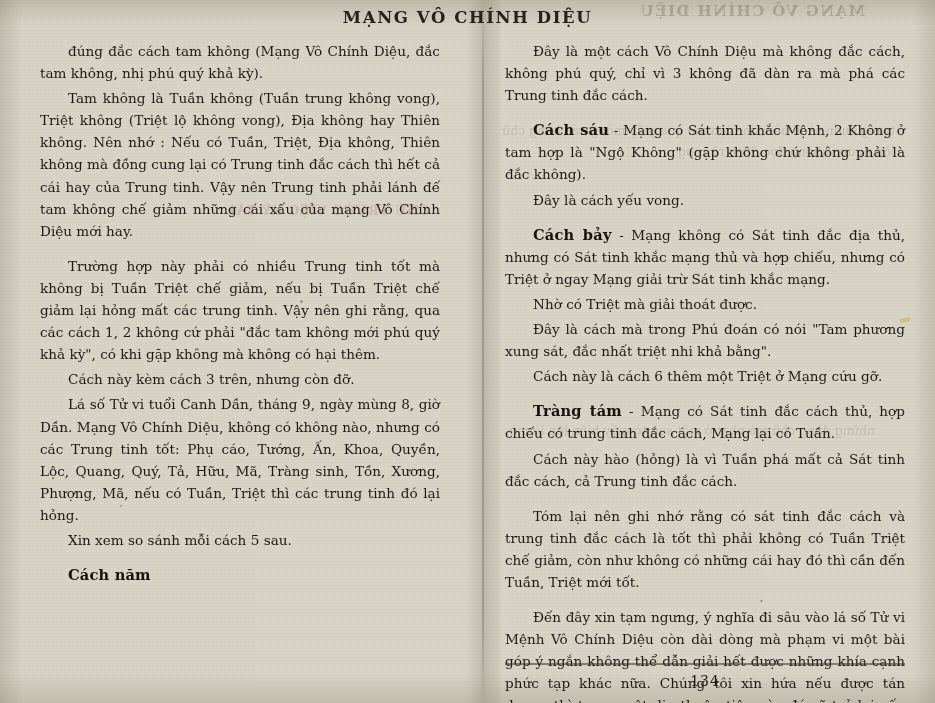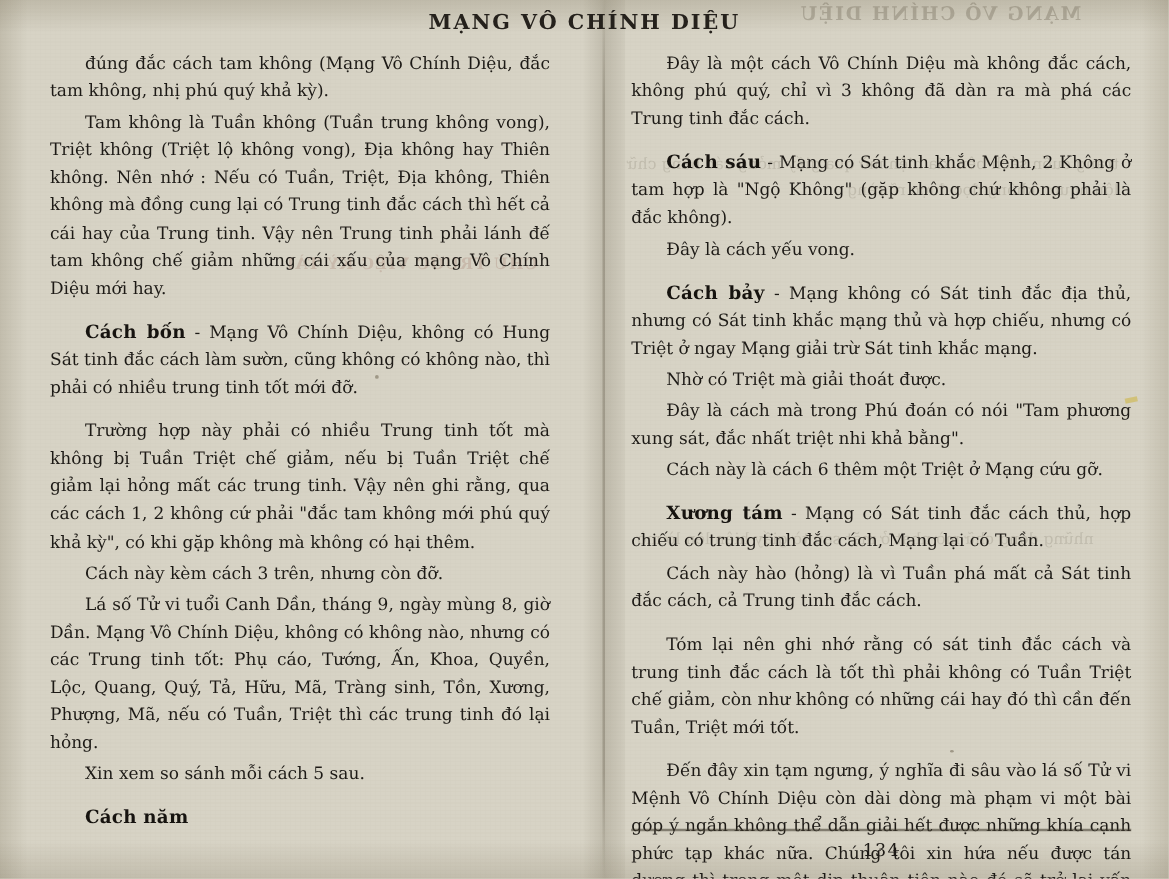--- a/index.html
+++ b/index.html
@@ -219,21 +219,20 @@
   <div class="running-head">
     <span class="rh-text">MẠNG VÔ CHÍNH DIỆU</span>
   </div>
   <div class="rh-ghost">MẠNG VÔ CHÍNH DIỆU</div>
 
   <div class="col col-left">
 
     <p>đúng đắc cách tam không (Mạng Vô Chính Diệu, đắc tam không, nhị phú quý khả kỳ).</p>
     <p>Tam không là Tuần không (Tuần trung không vong), Triệt không (Triệt lộ không vong), Địa không hay Thiên không. Nên nhớ : Nếu có Tuần, Triệt, Địa không, Thiên không mà đồng cung lại có Trung tinh đắc cách thì hết cả cái hay của Trung tinh. Vậy nên Trung tinh phải lánh đế tam không chế giảm những cái xấu của mạng Vô Chính Diệu mới hay.</p>
 
-    <p class="gap"><span class="hd">Cách bốn</span><span> - Mạng Vô Chính Diệu, không có Hung Sát tinh đắc cách làm sườn, cũng không có không nào, thì phải có nhiều trung tinh tốt mới đỡ.</span></p>
     <p class="gap">Trường hợp này phải có nhiều Trung tinh tốt mà không bị Tuần Triệt chế giảm, nếu bị Tuần Triệt chế giảm lại hỏng mất các trung tinh. Vậy nên ghi rằng, qua các cách 1, 2 không cứ phải "đắc tam không mới phú quý khả kỳ", có khi gặp không mà không có hại thêm.</p>
     <p>Cách này kèm cách 3 trên, nhưng còn đỡ.</p>
     <p>Lá số Tử vi tuổi Canh Dần, tháng 9, ngày mùng 8, giờ Dần. Mạng Vô Chính Diệu, không có không nào, nhưng có các Trung tinh tốt: Phụ cáo, Tướng, Ấn, Khoa, Quyền, Lộc, Quang, Quý, Tả, Hữu, Mã, Tràng sinh, Tồn, Xương, Phượng, Mã, nếu có Tuần, Triệt thì các trung tinh đó lại hỏng.</p>
     <p>Xin xem so sánh mỗi cách 5 sau.</p>
 
     <p class="gap"><span class="hd">Cách năm</span></p>
 
   </div>
 
   <div class="col col-right">
@@ -241,21 +240,21 @@
     <p>Đây là một cách Vô Chính Diệu mà không đắc cách, không phú quý, chỉ vì 3 không đã dàn ra mà phá các Trung tinh đắc cách.</p>
 
     <p class="gap"><span class="hd">Cách sáu</span><span> - Mạng có Sát tinh khắc Mệnh, 2 Không ở tam hợp là "Ngộ Không" (gặp không chứ không phải là đắc không).</span></p>
     <p>Đây là cách yếu vong.</p>
 
     <p class="gap"><span class="hd">Cách bảy</span><span> - Mạng không có Sát tinh đắc địa thủ, nhưng có Sát tinh khắc mạng thủ và hợp chiếu, nhưng có Triệt ở ngay Mạng giải trừ Sát tinh khắc mạng.</span></p>
     <p>Nhờ có Triệt mà giải thoát được.</p>
     <p>Đây là cách mà trong Phú đoán có nói "Tam phương xung sát, đắc nhất triệt nhi khả bằng".</p>
     <p>Cách này là cách 6 thêm một Triệt ở Mạng cứu gỡ.</p>
 
-    <p class="gap"><span class="hd">Xương tám</span><span> - Mạng có Sát tinh đắc cách thủ, hợp chiếu có trung tinh đắc cách, Mạng lại có Tuần.</span></p>
+    <p class="gap"><span class="hd">Tràng tám</span><span> - Mạng có Sát tinh đắc cách thủ, hợp chiếu có trung tinh đắc cách, Mạng lại có Tuần.</span></p>
     <p>Cách này hào (hỏng) là vì Tuần phá mất cả Sát tinh đắc cách, cả Trung tinh đắc cách.</p>
     <p class="gap">Tóm lại nên ghi nhớ rằng có sát tinh đắc cách và trung tinh đắc cách là tốt thì phải không có Tuần Triệt chế giảm, còn như không có những cái hay đó thì cần đến Tuần, Triệt mới tốt.</p>
     <p class="gap">Đến đây xin tạm ngưng, ý nghĩa đi sâu vào lá số Tử vi Mệnh Vô Chính Diệu còn dài dòng mà phạm vi một bài góp ý ngắn không thể dẫn giải hết được những khía cạnh phức tạp khác nữa. Chúng tôi xin hứa nếu được tán dương thì trong một dịp thuận tiện nào đó sẽ trở lại vấn đề để bàn rộng thêm nếu cách nêu ở đây một bài giảng minh thật rõ ràng. Và chúng tôi liều lĩnh gióng lên một tiếng chuông mong được các bậc cao</p>
 
   </div>
 
   <div class="folio-rule"></div>
   <div class="folio">134</div>
 
 </div>

